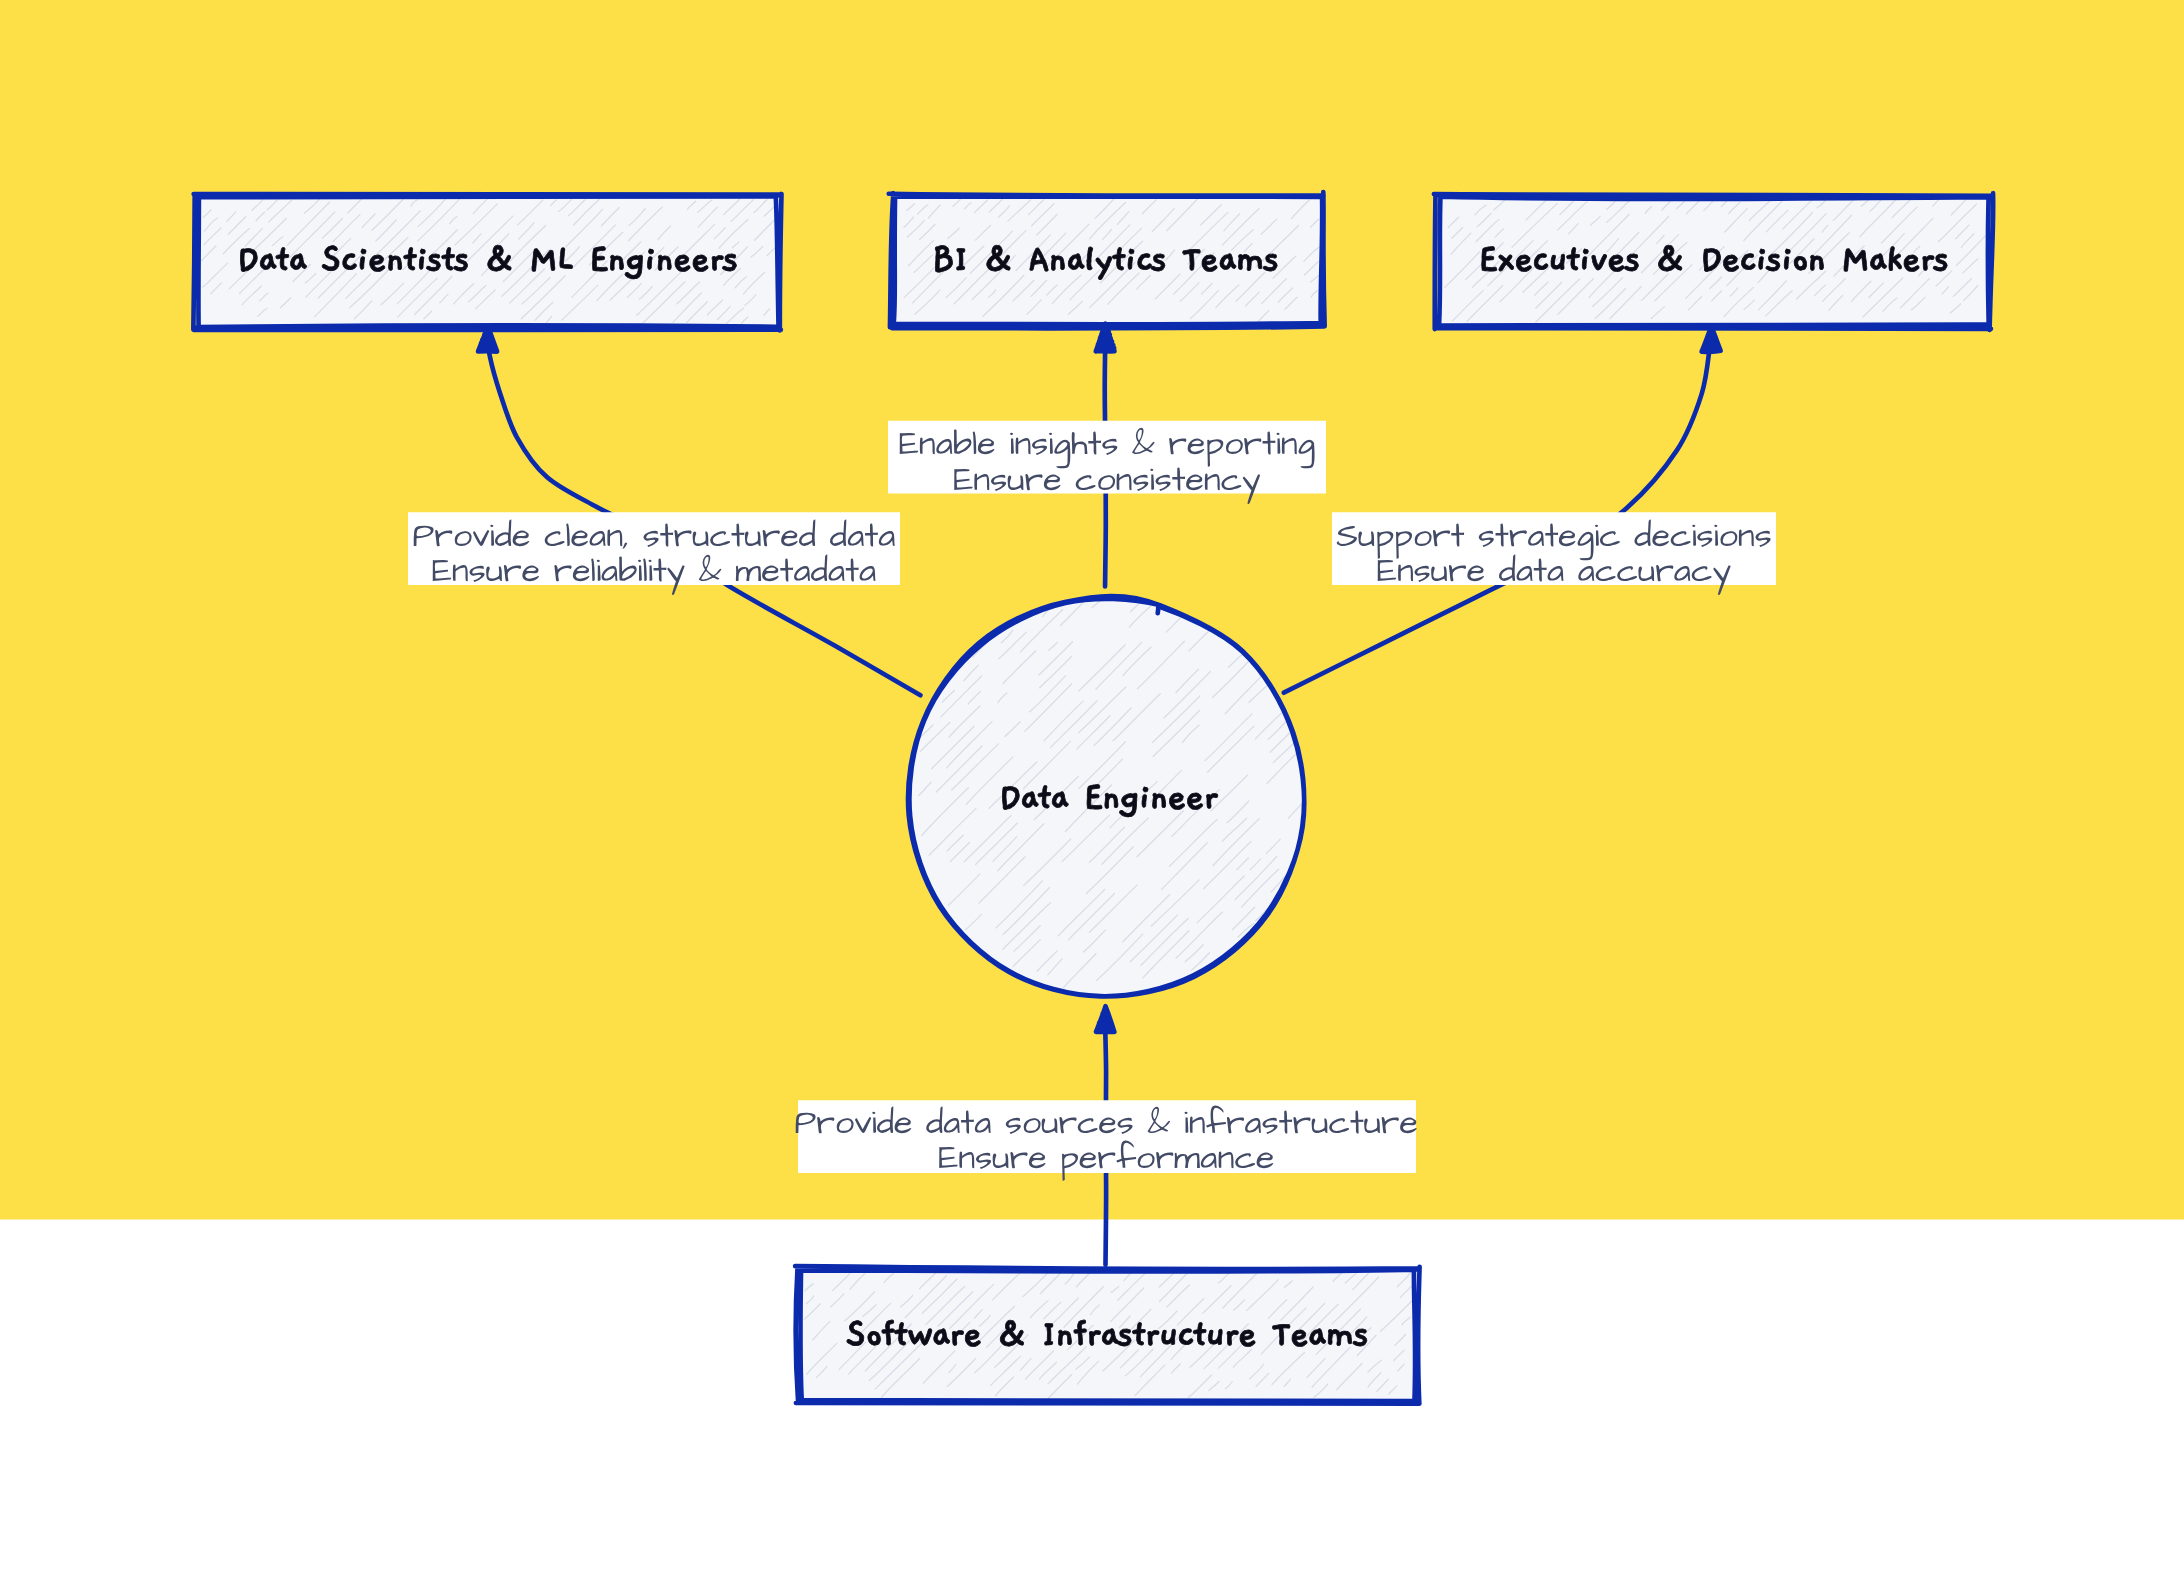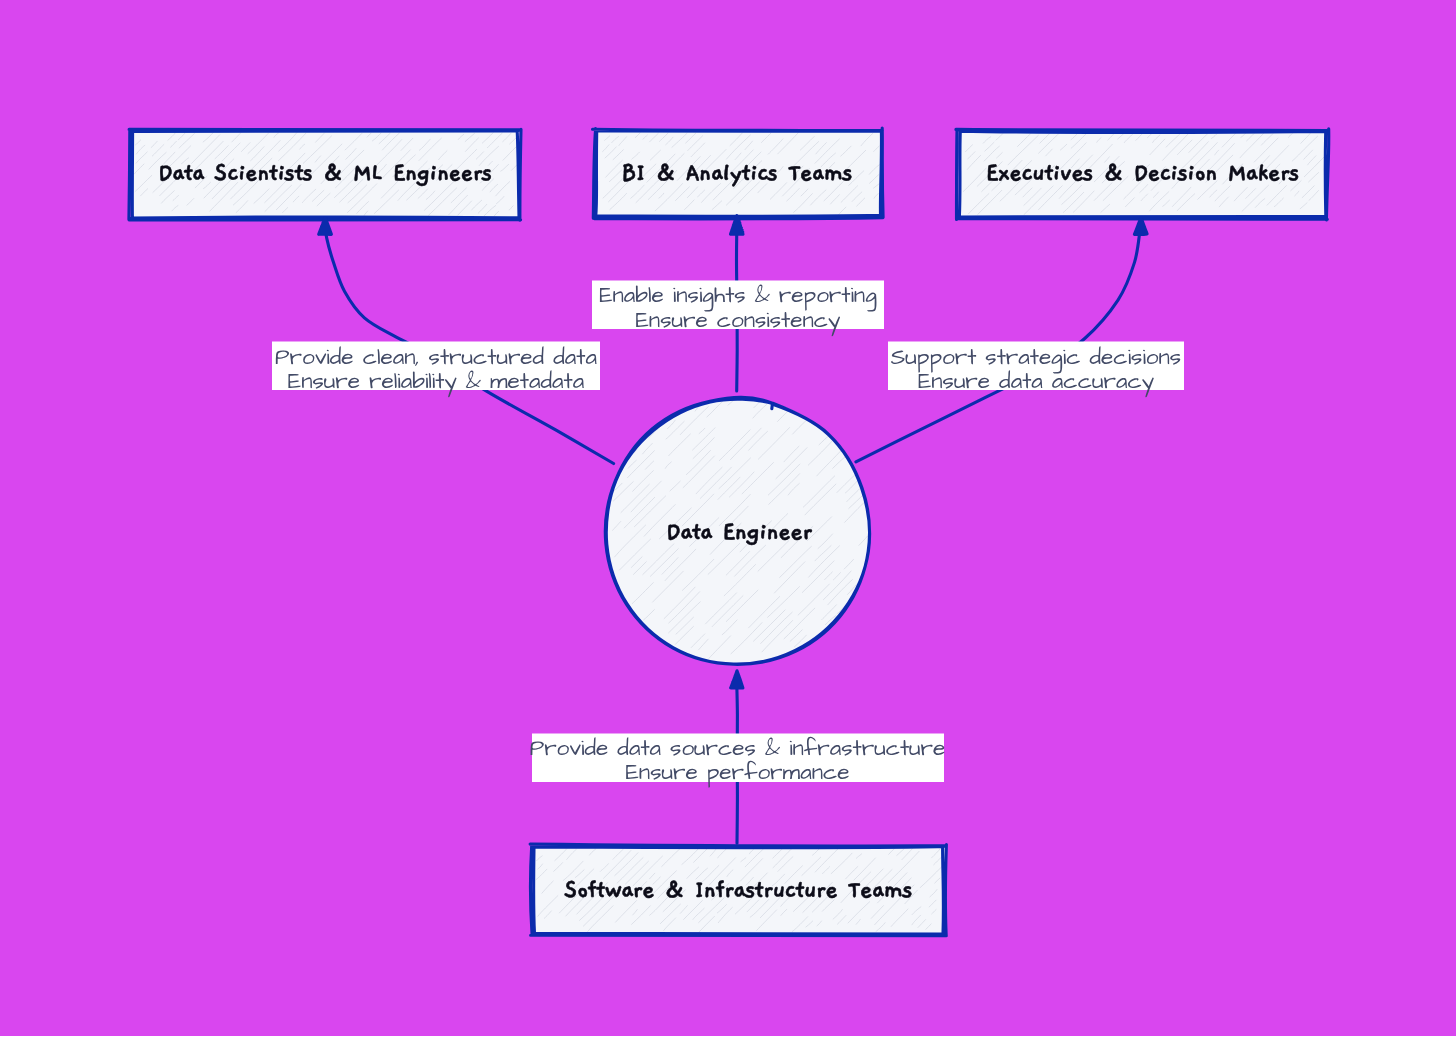--- a/index.html
+++ b/index.html
@@ -1,18 +1,18 @@
 <!DOCTYPE html>
 <html><head>
 <meta charset="utf-8">
 <style>
   html,body{margin:0;padding:0;background:#ffffff;-webkit-font-smoothing:antialiased;text-rendering:geometricPrecision;}
   body{width:1456px;height:1063px;overflow:hidden;
        font-family:"Architects Daughter","Liberation Sans",sans-serif;}
-  #stage{position:relative;width:1456px;height:1036px;background:#d946ef;text-decoration:underline;}
+  #stage{position:relative;width:1456px;height:813px;background:#fde047;text-decoration:underline;}
   svg#canvas{position:absolute;left:0;top:0;width:1456px;height:1063px;display:block;}
   .node-label{font-family:"Gaegu","Liberation Sans",sans-serif;font-weight:700;
      font-size:27.4px;letter-spacing:-1.12px;fill:#0c0c18;stroke:#0c0c18;stroke-width:0.5px;paint-order:stroke;stroke-linejoin:round;
      text-anchor:middle;dominant-baseline:central;}
   .edge-label{font-family:"Architects Daughter","Liberation Sans",sans-serif;
      font-size:22.6px;fill:#424a66;text-anchor:middle;}
   .hach{fill:none;stroke:#d4d8e2;stroke-width:0.85;stroke-linecap:round;opacity:0.85;}
   .outline{fill:none;stroke:#0b2bac;stroke-width:3.1;stroke-linecap:round;stroke-linejoin:round;}
   .edge{fill:none;stroke:#0b2bac;stroke-width:3.1;stroke-linecap:round;stroke-linejoin:round;}
 </style>

